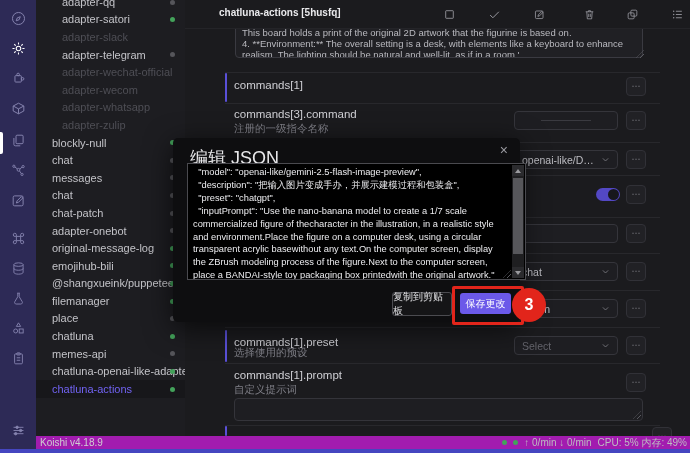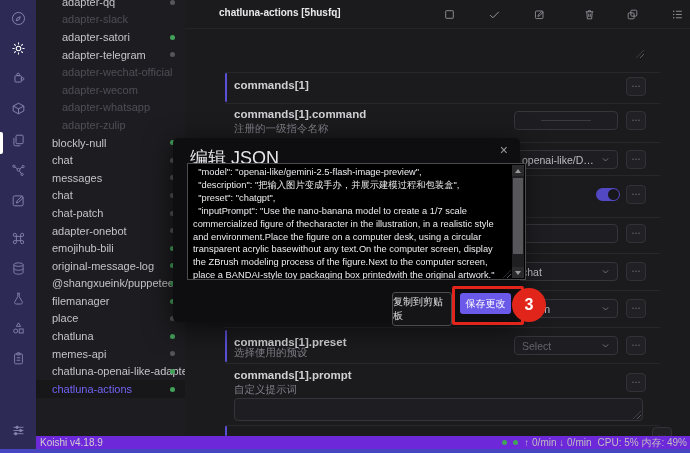--- a/index.html
+++ b/index.html
@@ -23,21 +23,21 @@
   .dot.green{background:#43a25a;}
   .dot.gray{background:#55555a;}
   
   .header{position:absolute;left:185px;top:0;width:505px;height:28px;background:#1b1b1e;border-bottom:1px solid #242428;z-index:3;}
   .header-title{position:absolute;left:34px;top:7px;font-size:10px;font-weight:bold;color:#e9e9ec;}
   .hicon{position:absolute;top:7px;width:14px;height:14px;color:#9b9ba2;cursor:pointer;}
   
   .main{position:absolute;left:185px;top:28px;width:505px;height:408px;background:#1b1b1e;z-index:1;}
   .sep{position:absolute;left:40px;width:435px;height:1px;background:#28282c;}
   .vline{position:absolute;left:40px;width:2px;background:#5a50d8;border-radius:1px;}
-  .flabel{position:absolute;left:49px;font-size:11.5px;font-weight:bold;color:#cfcfd4;white-space:nowrap;}
+  .flabel{position:absolute;left:49px;font-size:11.5px;font-weight:normal;color:#cfcfd4;white-space:nowrap;}
   .fdesc{position:absolute;left:49px;font-size:10.5px;color:#7f7f87;white-space:nowrap;}
   .notes{position:absolute;left:50px;top:-4px;width:408px;height:34px;border:1px solid #3a3a41;border-radius:4px;background:#202024;
          color:#b9b9bf;font-size:9.5px;line-height:11px;padding:2px 6px;white-space:pre-wrap;overflow:hidden;box-sizing:border-box;}
   .grip{position:absolute;right:1px;bottom:1px;width:8px;height:8px;
         background:repeating-linear-gradient(135deg,transparent 0 2px,#5a5a60 2px 3px);
         clip-path:polygon(100% 0,100% 100%,0 100%);}
   .control{position:absolute;left:329px;width:104px;height:19px;border:1px solid #35353b;border-radius:4px;background:#1e1e22;
            color:#bcbcc2;font-size:10.5px;display:flex;align-items:center;padding:0 7px;box-sizing:border-box;cursor:pointer;white-space:nowrap;overflow:hidden;}
   .control .val{flex:1;overflow:hidden;text-overflow:ellipsis;}
   .control .ph{color:#63636b;}
@@ -54,29 +54,29 @@
   .modal-title{position:absolute;left:17px;top:8px;font-size:18px;color:#e8e8ea;}
   .modal-close{position:absolute;right:12px;top:4px;font-size:14px;color:#9a9aa0;cursor:pointer;}
   .json-box{position:absolute;left:14px;top:25px;width:339px;height:117px;border:1px solid #4a4a4f;background:#000;box-sizing:border-box;overflow:hidden;}
   .json-text{position:absolute;left:5px;top:2px;width:303px;font-size:9.3px;line-height:12.9px;color:#ececef;white-space:pre-wrap;word-break:break-word;}
   .vscroll{position:absolute;top:1px;right:1px;bottom:1px;width:12px;background:#1f1f21;}
   .sb-btn{position:absolute;left:0;width:12px;height:11px;background:#2b2b2e;display:flex;align-items:center;justify-content:center;}
   .sb-up{top:0;} .sb-down{bottom:0;}
   .tri-up{width:0;height:0;border-left:3px solid transparent;border-right:3px solid transparent;border-bottom:4px solid #9a9a9e;}
   .tri-down{width:0;height:0;border-left:3px solid transparent;border-right:3px solid transparent;border-top:4px solid #9a9a9e;}
   .sb-thumb{position:absolute;left:1px;top:13px;width:10px;height:76px;background:#57575b;cursor:pointer;}
-  .modal-btn{position:absolute;height:34px;border-radius:3px;font-size:10px;display:flex;align-items:center;justify-content:center;cursor:pointer;box-sizing:border-box;}
+  .modal-btn{position:absolute;height:24px;border-radius:3px;font-size:10px;display:flex;align-items:center;justify-content:center;cursor:pointer;box-sizing:border-box;}
   .btn-copy{left:219px;top:154px;width:60px;background:#151517;border:1px solid #4b4b50;color:#e0e0e3;}
   .btn-save{left:287px;top:155px;width:51px;height:21px;background:#6b59e9;color:#ffffff;border:none;}
   
   .anno-rect{position:absolute;left:452px;top:286px;width:66px;height:33px;border:3px solid #e2251b;border-radius:2px;z-index:20;pointer-events:none;}
   .anno-circle{position:absolute;left:512px;top:288px;width:34px;height:34px;border-radius:50%;background:#e2251b;color:#fff;
                font-size:16px;font-weight:bold;display:flex;align-items:center;justify-content:center;z-index:21;}
   
-  .statusbar{position:absolute;left:36px;top:436px;width:654px;height:13px;background:#6d28d9;z-index:9;
+  .statusbar{position:absolute;left:36px;top:436px;width:654px;height:13px;background:#a21caf;z-index:9;
              display:flex;align-items:center;font-size:10px;color:#bdbdc2;}
   .status-left{margin-left:4px;color:#cfcfd2;}
   .status-right{margin-left:auto;margin-right:3px;display:flex;align-items:center;gap:6px;}
   .sdot{width:5px;height:5px;border-radius:50%;background:#43a25a;display:inline-block;}
   .bottom-strip{position:absolute;left:0;top:449px;width:690px;height:4px;background:#4546c0;z-index:10;}
 </style>
 </head>
 <body>
 
 <div id="app">
@@ -170,28 +170,28 @@
         </svg>
       </div>
   </div>
 
   <div class="sidebar">
     <div class="plugin-list">
         <div class="side-item indent">
           <span>adapter-qq</span>
           <span class="dot gray"></span>
         </div>
+        <div class="side-item indent">
+          <span>adapter-satori</span>
+          <span class="dot green"></span>
+        </div>
         <div class="side-item indent dim">
           <span>adapter-slack</span>
         </div>
         <div class="side-item indent">
-          <span>adapter-satori</span>
-          <span class="dot green"></span>
-        </div>
-        <div class="side-item indent">
           <span>adapter-telegram</span>
           <span class="dot gray"></span>
         </div>
         <div class="side-item indent dim">
           <span>adapter-wechat-official</span>
         </div>
         <div class="side-item indent dim">
           <span>adapter-wecom</span>
         </div>
         <div class="side-item indent dim">
@@ -218,25 +218,25 @@
         </div>
         <div class="side-item">
           <span>chat-patch</span>
           <span class="dot gray"></span>
         </div>
         <div class="side-item">
           <span>adapter-onebot</span>
           <span class="dot gray"></span>
         </div>
         <div class="side-item">
+          <span>original-message-log</span>
+          <span class="dot green"></span>
+        </div>
+        <div class="side-item">
           <span>emojihub-bili</span>
-          <span class="dot green"></span>
-        </div>
-        <div class="side-item">
-          <span>original-message-log</span>
           <span class="dot green"></span>
         </div>
         <div class="side-item">
           <span>@shangxueink/puppeteer-...</span>
           <span class="dot green"></span>
         </div>
         <div class="side-item">
           <span>filemanager</span>
           <span class="dot green"></span>
         </div>
@@ -285,29 +285,31 @@
     <div class="hicon" style="left:486px"><svg width="13" height="13" viewBox="0 0 24 24" fill="none" stroke="currentColor" stroke-width="1.6">
           <path d="M9 6h11M9 12h11M9 18h11"></path>
           <circle cx="5" cy="6" r="1.2" fill="currentColor" stroke="none"></circle>
           <circle cx="5" cy="12" r="1.2" fill="currentColor" stroke="none"></circle>
           <circle cx="5" cy="18" r="1.2" fill="currentColor" stroke="none"></circle>
         </svg></div>
   </div>
 
   <div class="main">
 
+    <div class="notes">This board holds a print of the original 2D artwork that the figurine is based on.
+4. **Environment:** The overall setting is a desk, with elements like a keyboard to enhance realism. The lighting should be natural and well-lit, as if in a room.'</div>
     <div style="position:absolute;left:451px;top:22px;" class="grip"></div>
 
     <div class="sep" style="top:44px"></div>
     <div class="vline" style="top:45px;height:29px"></div>
     <div class="flabel" style="top:51px">commands[1]</div>
     <div class="more-btn" style="top:49px">⋯</div>
     <div class="sep" style="top:75px"></div>
 
-    <div class="flabel" style="top:80px">commands[1].command</div>
+    <div class="flabel" style="top:80px">commands[3].command</div>
     <div class="fdesc" style="top:94px">注册的一级指令名称</div>
     <div class="control" style="top:83px">
         <div class="cmd-dash"></div>
       </div>
     <div class="more-btn" style="top:83px">⋯</div>
     <div class="sep" style="top:114px"></div>
 
     <div class="control" style="top:122px">
       <span class="val">openai-like/DeepSe...</span>
       <svg class="chev" viewBox="0 0 24 24" fill="none" stroke="currentColor" stroke-width="2.4">

